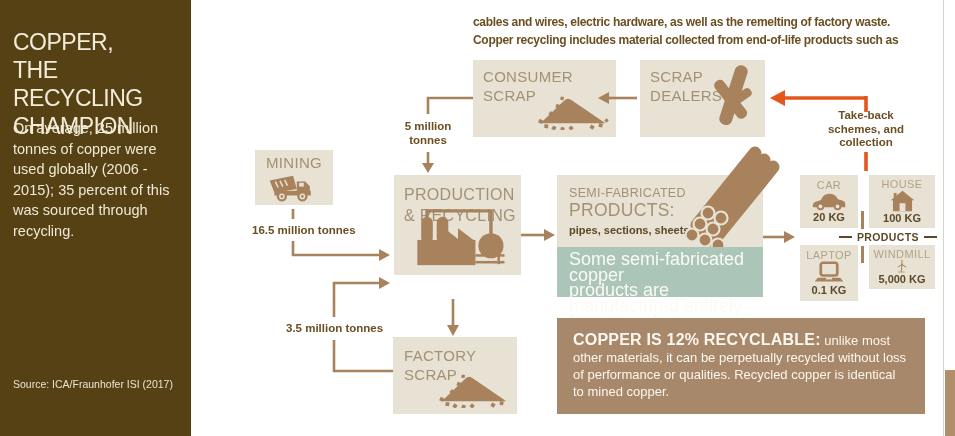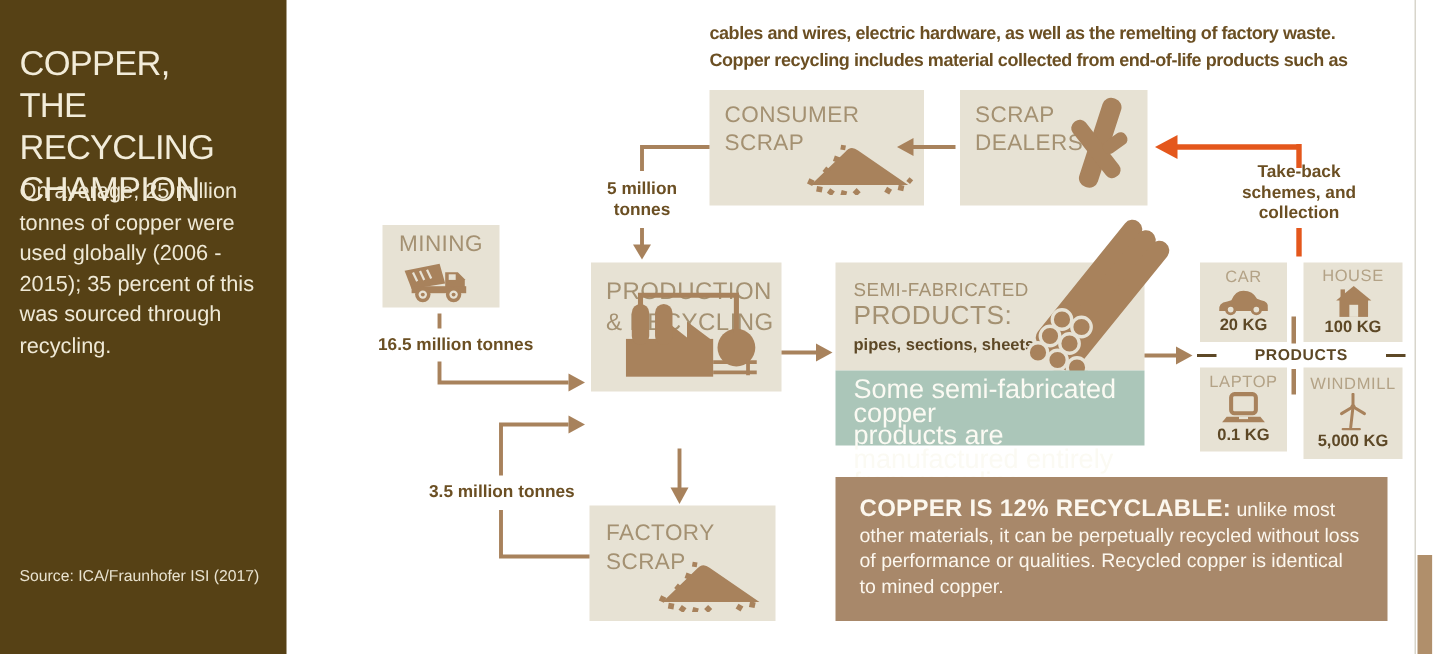--- a/index.html
+++ b/index.html
@@ -22,46 +22,46 @@
   
   .node{position:absolute;background:#e7e2d4;}
   .node .ttl{color:#a49172;font-size:15px;line-height:18.5px;letter-spacing:0.3px;}
   
   .box-mining{left:255px;top:150px;width:78px;height:55px;text-align:center;}
   .box-mining .ttl{margin-top:4px;}
   .box-consumer{left:473px;top:60px;width:143px;height:77px;}
   .box-consumer .ttl{position:absolute;left:10px;top:8px;}
   .box-dealers{left:640px;top:60px;width:125px;height:77px;}
   .box-dealers .ttl{position:absolute;left:10px;top:8px;}
-  .box-production{left:394px;top:175px;width:127px;height:86px;}
+  .box-production{left:394px;top:175px;width:127px;height:100px;}
   .box-production .ttl{position:absolute;left:10px;top:9px;font-size:16px;line-height:21px;}
   .box-factory{left:393px;top:337px;width:124px;height:77px;}
   .box-factory .ttl{position:absolute;left:11px;top:10px;}
   .box-semifab{left:557px;top:175px;width:206px;height:122px;background:transparent;}
   .box-semifab .beige{position:absolute;left:0;top:0;width:206px;height:72px;background:#e7e2d4;}
   .box-semifab .t1{position:absolute;left:12px;top:11px;font-size:12.5px;color:#a49172;letter-spacing:0.3px;}
   .box-semifab .t2{position:absolute;left:12px;top:25px;font-size:17.5px;color:#a49172;letter-spacing:0.3px;}
   .box-semifab .t3{position:absolute;left:12px;top:49px;font-size:11px;font-weight:bold;color:#5d4826;}
   .box-semifab .teal{position:absolute;left:0;top:72px;width:206px;height:50px;background:#abc6b9;
     color:#fbfaf3;font-size:18px;line-height:15.5px;padding:5px 10px 0 12px;}
   .pipes-wrap{position:absolute;left:122px;top:-30px;width:100px;height:115px;overflow:visible;}
   
   .pbox{position:absolute;background:#e7e2d4;display:flex;flex-direction:column;
     align-items:center;justify-content:center;padding:3px 0 4px 0;}
   .pbox .pname{font-size:11px;color:#b3a286;letter-spacing:0.4px;}
   .pbox .pweight{font-size:11px;font-weight:bold;color:#5d4826;}
   .p-car{left:800px;top:175px;width:58px;height:53px;}
   .p-house{left:869px;top:175px;width:66px;height:53px;}
   .p-laptop{left:800px;top:245px;width:58px;height:56px;}
-  .p-windmill{left:869px;top:245px;width:66px;height:61px;}
+  .p-windmill{left:869px;top:245px;width:66px;height:44px;}
   .pdivider{position:absolute;width:3px;background:#a8825c;left:861px;}
   .pdiv-top{top:211px;height:18px;}
   .pdiv-bottom{top:246px;height:17px;}
   .products-row{position:absolute;left:798px;top:230px;width:139px;height:13px;
-    display:flex;align-items:center;justify-content:space-between;gap:5px;}
+    display:flex;align-items:center;justify-content:flex-end;gap:5px;}
   .products-row .dash{width:13px;height:2px;background:#5d4826;}
   .products-row .plabel{font-size:10.5px;font-weight:bold;color:#5d4826;letter-spacing:0.4px;}
   
   .flabel{position:absolute;font-size:11.5px;font-weight:bold;color:#6b4f23;white-space:nowrap;}
   .lbl-5m{left:388px;top:119px;width:80px;text-align:center;line-height:14px;white-space:normal;}
   .lbl-165{left:252px;top:224px;}
   .lbl-35{left:286px;top:322px;}
   .lbl-takeback{left:806px;top:109px;width:120px;text-align:center;line-height:13.5px;white-space:normal;}
   
   .recyclable{position:absolute;left:557px;top:318px;width:368px;height:96px;background:#a8886a;

